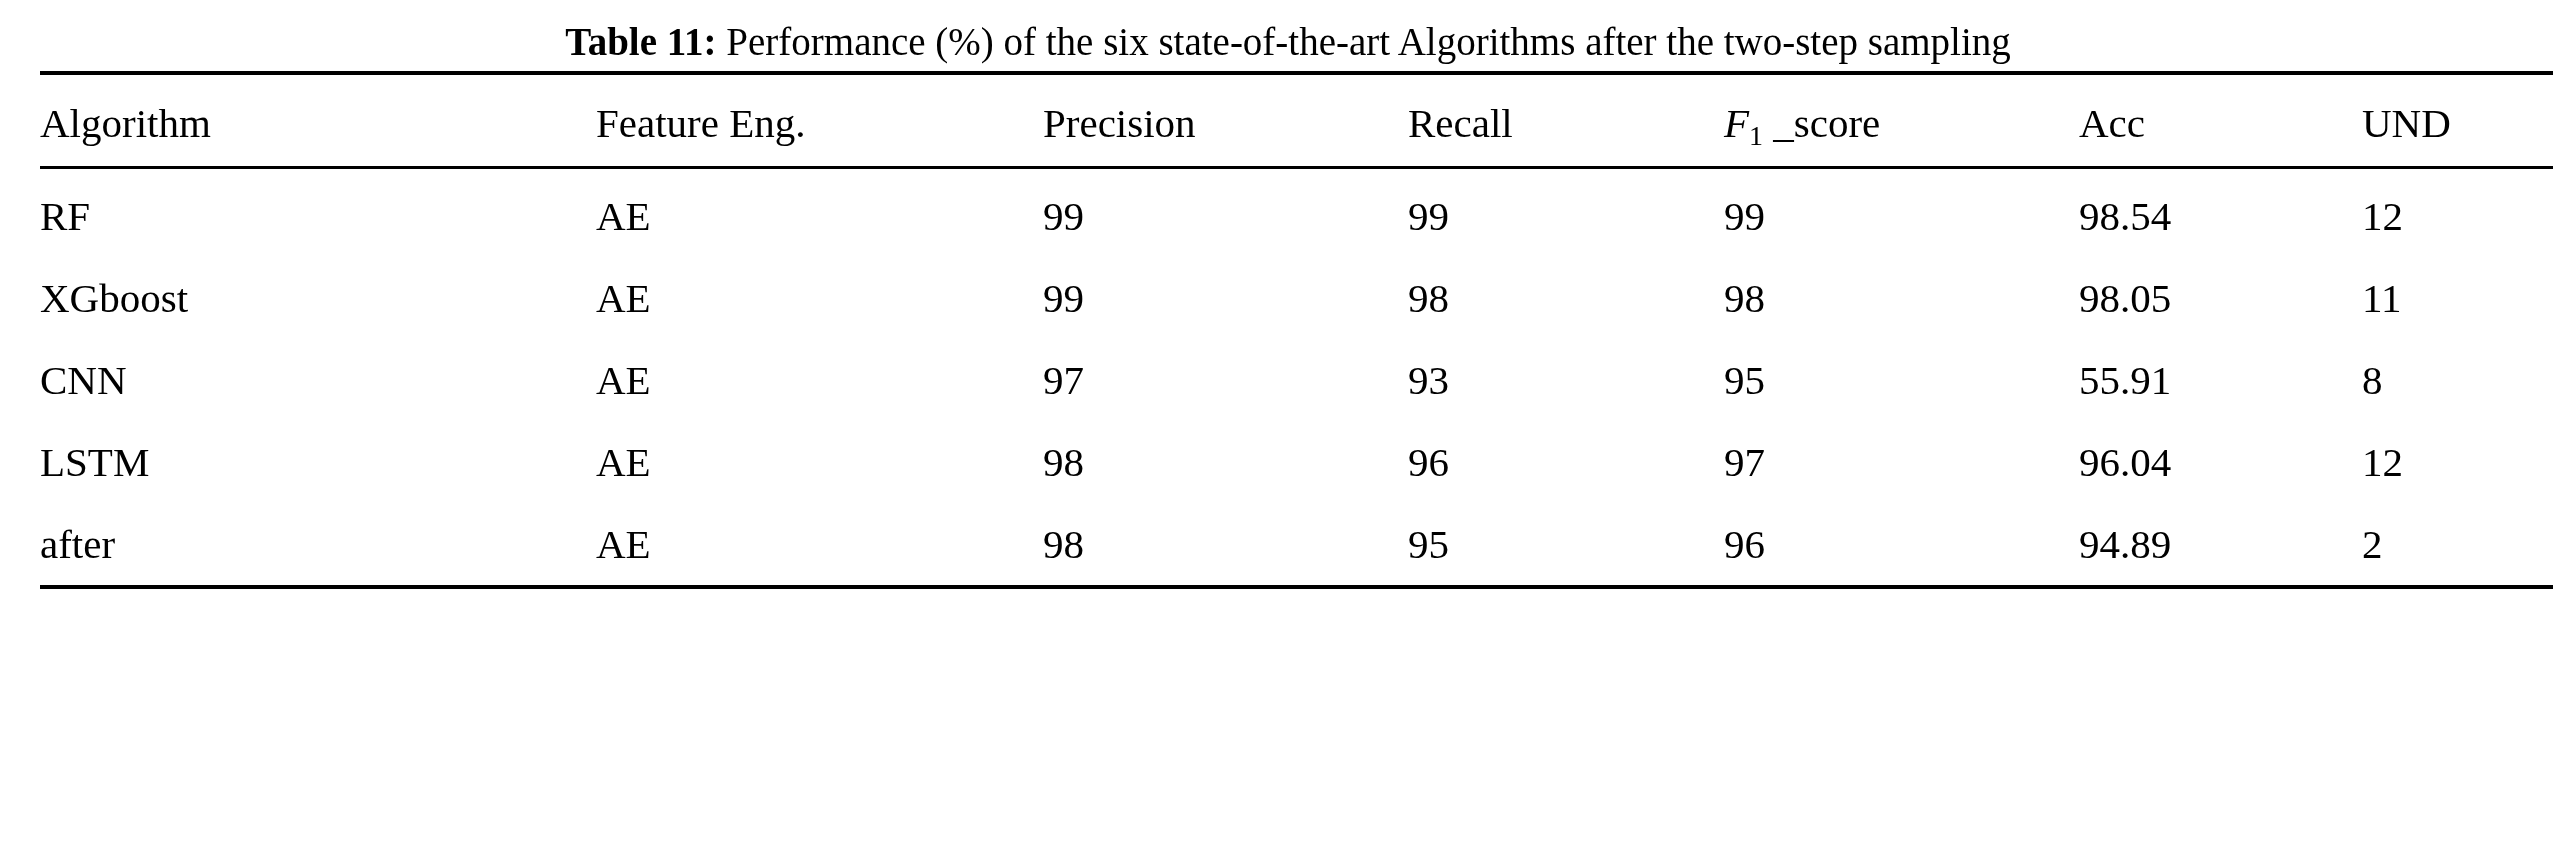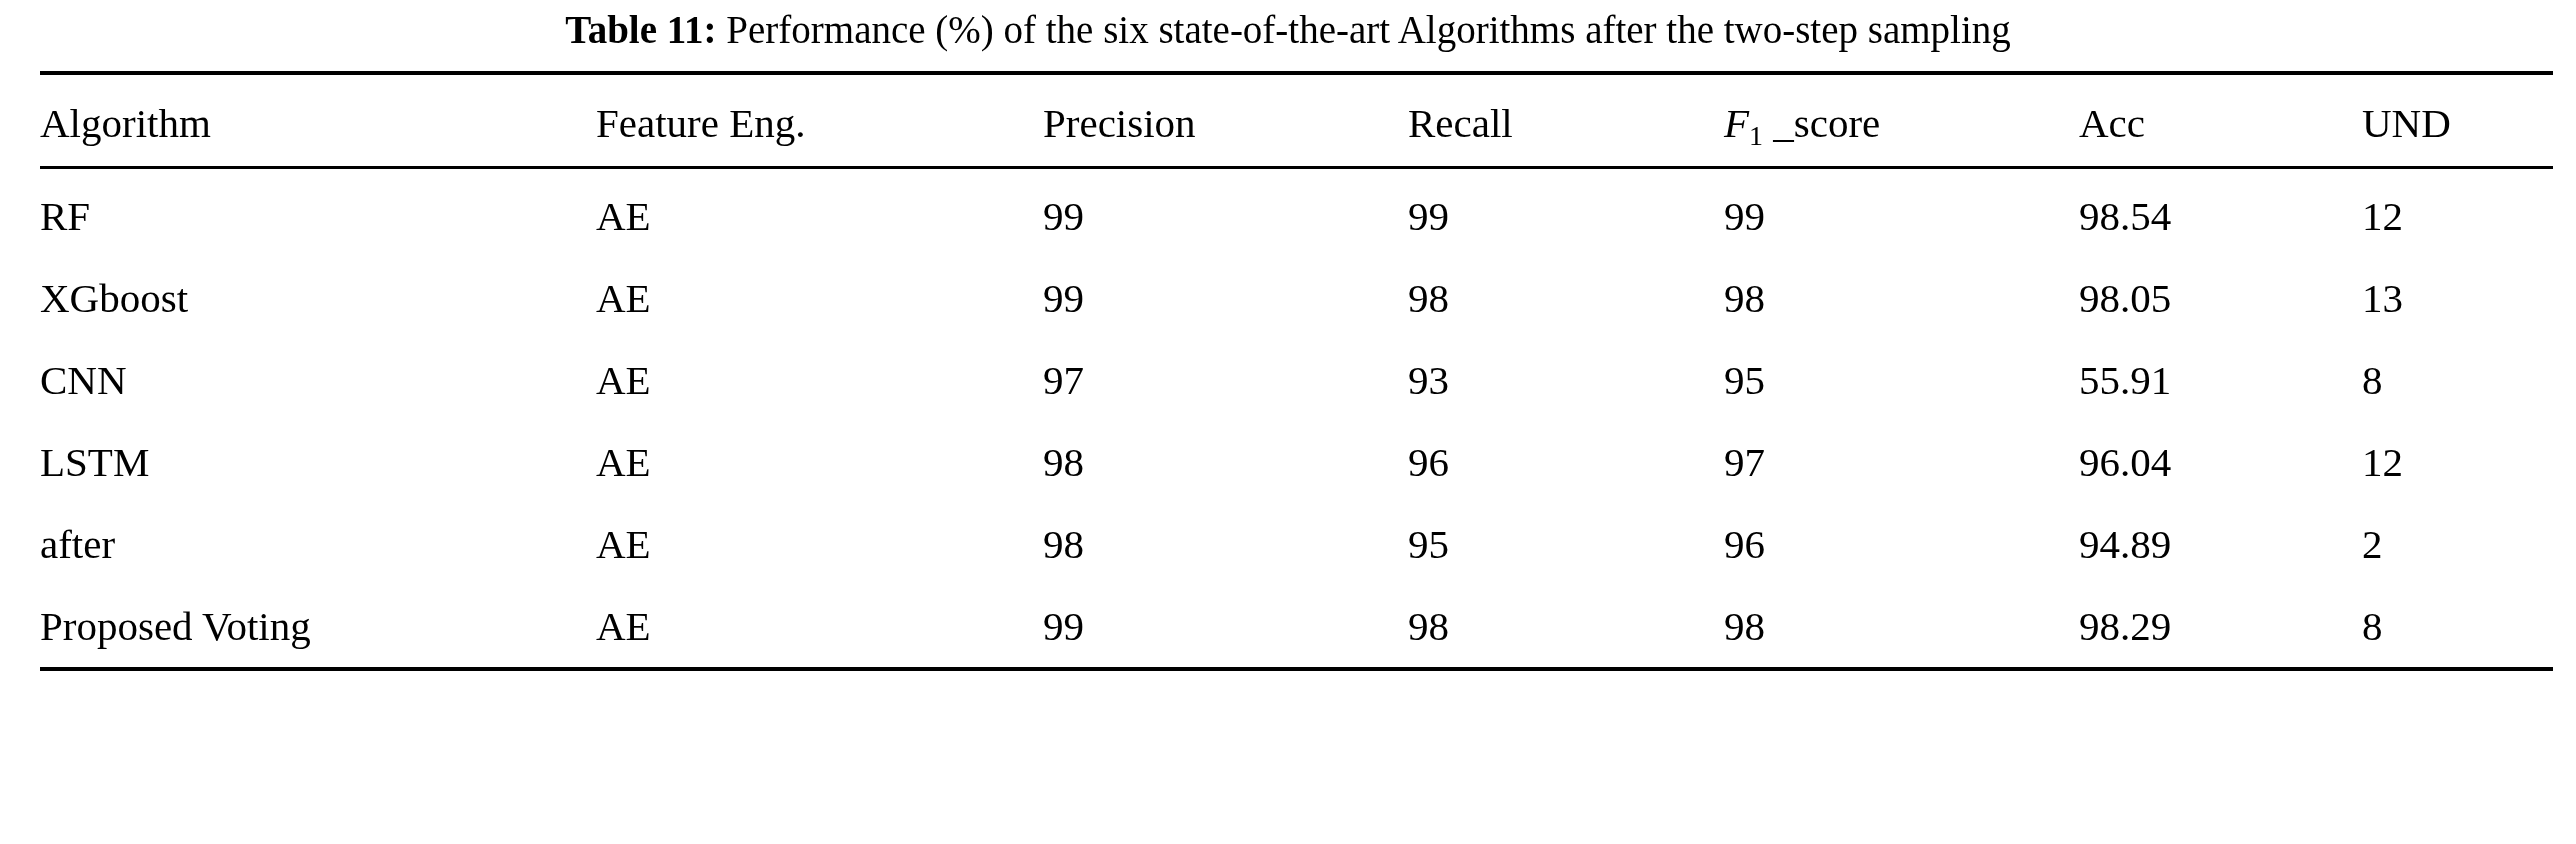--- a/index.html
+++ b/index.html
@@ -16,21 +16,21 @@
   }
   .page {
     position: relative;
     width: 2576px;
     height: 844px;
     box-sizing: border-box;
   }
   .caption {
     position: absolute;
     left: 0;
-    top: 4px;
+    top: 16px;
     width: 2576px;
     text-align: center;
     font-size: 39px;
     line-height: 1.1;
     padding-top: 5.3px;
     white-space: nowrap;
   }
   .caption .cap-label {
     font-weight: bold;
   }
@@ -155,21 +155,21 @@
           <td class="bold">98.54</td>
           <td>12</td>
         </tr>
         <tr class="body-row">
           <td>XGboost</td>
           <td>AE</td>
           <td>99</td>
           <td>98</td>
           <td>98</td>
           <td>98.05</td>
-          <td>13</td>
+          <td>11</td>
         </tr>
         <tr class="body-row">
           <td>CNN</td>
           <td>AE</td>
           <td>97</td>
           <td>93</td>
           <td>95</td>
           <td>55.91</td>
           <td class="bold">8</td>
         </tr>
@@ -184,29 +184,20 @@
         </tr>
         <tr class="body-row">
           <td>after</td>
           <td>AE</td>
           <td>98</td>
           <td>95</td>
           <td>96</td>
           <td>94.89</td>
           <td>2</td>
         </tr>
-        <tr class="body-row">
-          <td class="bold">Proposed Voting</td>
-          <td class="bold">AE</td>
-          <td class="bold">99</td>
-          <td class="bold">98</td>
-          <td class="bold">98</td>
-          <td class="bold">98.29</td>
-          <td class="bold">8</td>
-        </tr>
         <tr class="rule-bottom spacer-row">
           <td colspan="7"></td>
         </tr>
       </tbody>
     </table>
   </div>
 
 </div>
 
 

